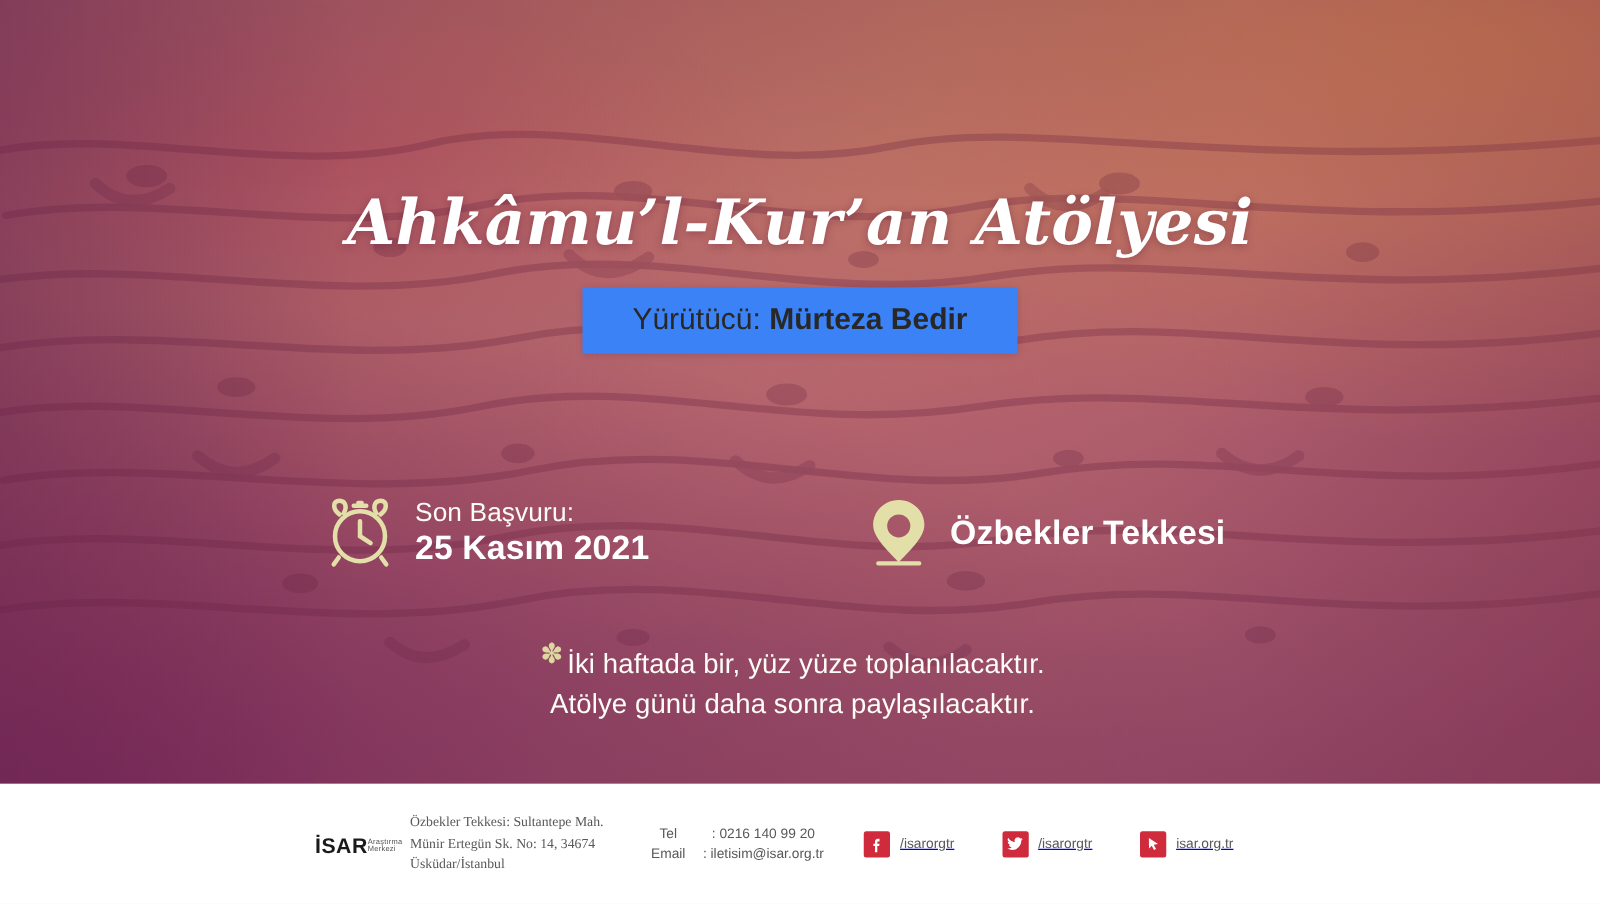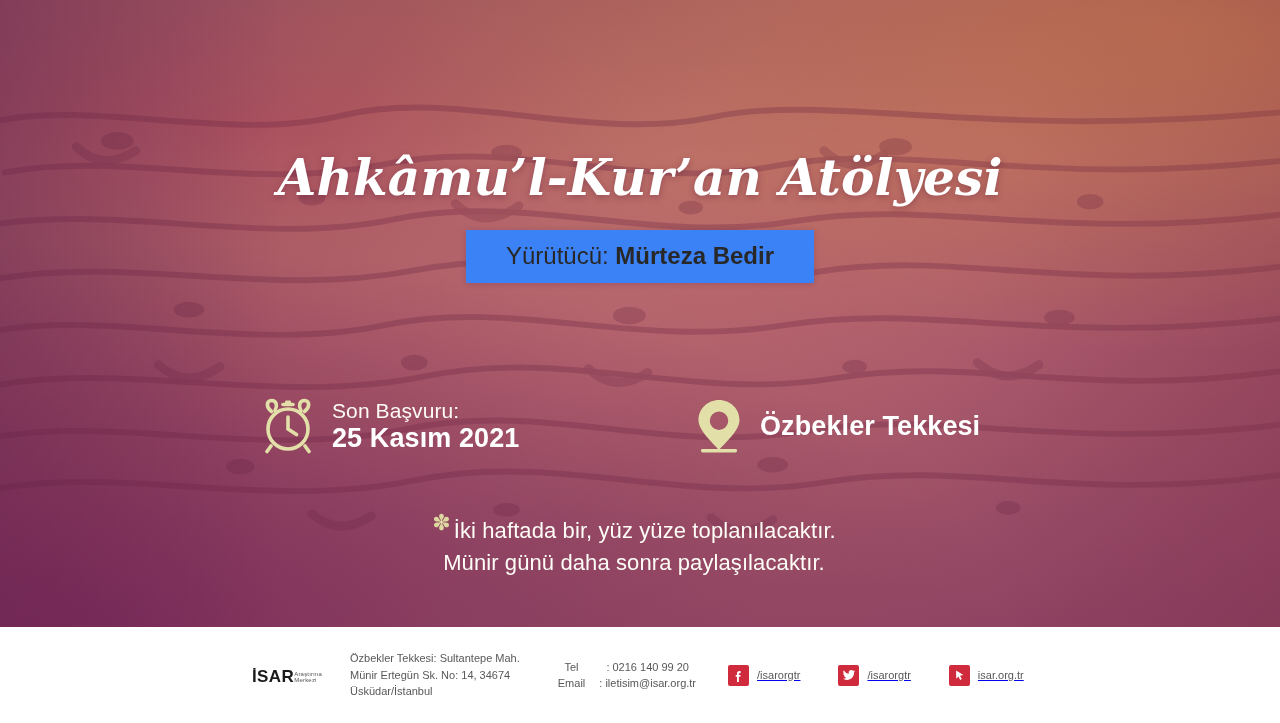--- a/index.html
+++ b/index.html
@@ -160,25 +160,26 @@
   .brand-name {
     font-size:17px; font-weight:700; color:#1a1a1a;
     letter-spacing:.4px; margin-top:2px; line-height:1;
   }
   .brand-sub {
     font-size:6px; color:#555; letter-spacing:.2px;
     margin-top:3px; line-height:1;
   }
 
   .address {
-    margin-left:36px;
+    margin-left:14px;
     font-size:11px;
     line-height:1.5;
     color:#58585a;
     white-space:nowrap;
+    font-family:Liberation Serif, serif;
   }
 
   .contact {
     margin-left:38px;
     font-size:11px;
     line-height:1.5;
     color:#58585a;
     display:grid;
     grid-template-columns:auto auto;
     column-gap:14px;
@@ -297,21 +298,21 @@
                    M25 14.5 A9.2 9.2 0 1 1 25 33 A9.2 9.2 0 1 1 25 14.5 Z" fill="#e2dfa8" fill-rule="evenodd"></path>
           <rect x="7" y="52" width="36" height="3.4" rx="1.4" fill="#e2dfa8"></rect>
         </svg>
         <div class="place-text">Özbekler Tekkesi</div>
       </div>
 
     </div>
 
     <div class="note">
       <span class="note-line"><span class="star">✽</span><span>İki haftada bir, yüz yüze toplanılacaktır.</span></span>
-      <span class="note-line">Münir günü daha sonra paylaşılacaktır.</span>
+      <span class="note-line">Atölye günü daha sonra paylaşılacaktır.</span>
     </div>
 
   </div>
 
   <div class="footer">
     <div class="footer-inner">
 
       <div class="brand">
         <svg width="46" height="34" viewBox="0 0 46 34">
           <g fill="#b01f3c">

